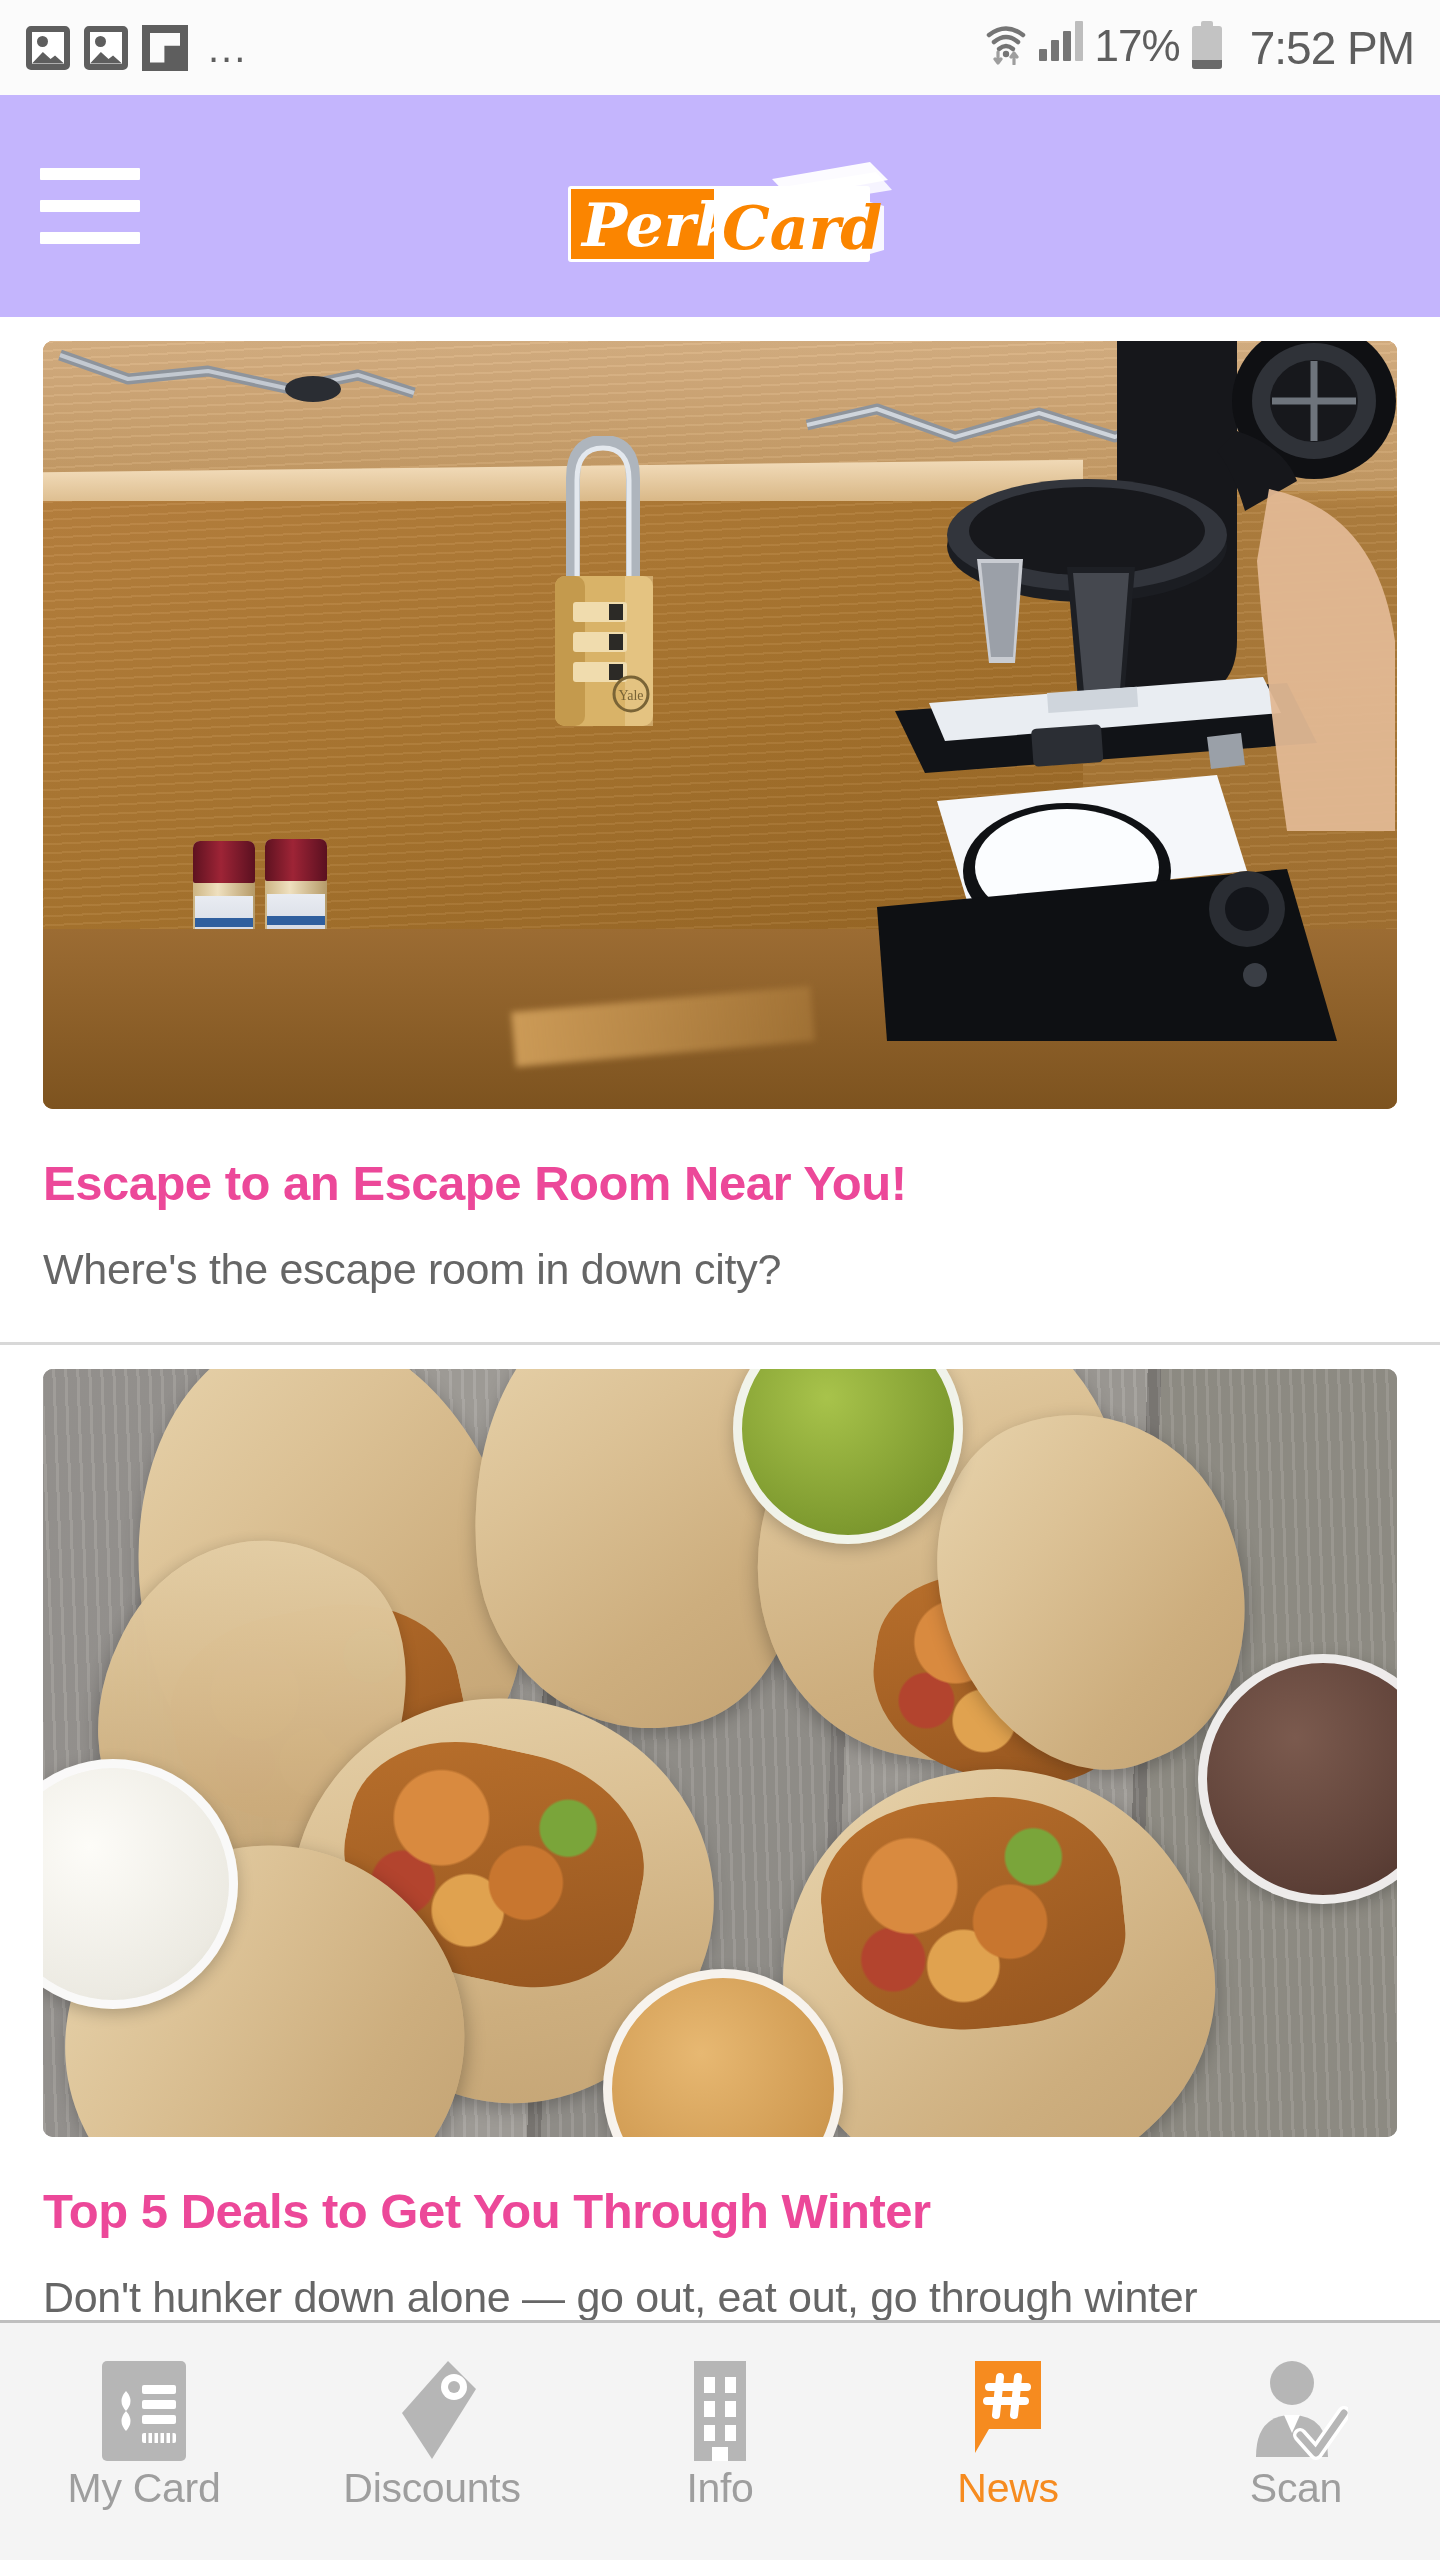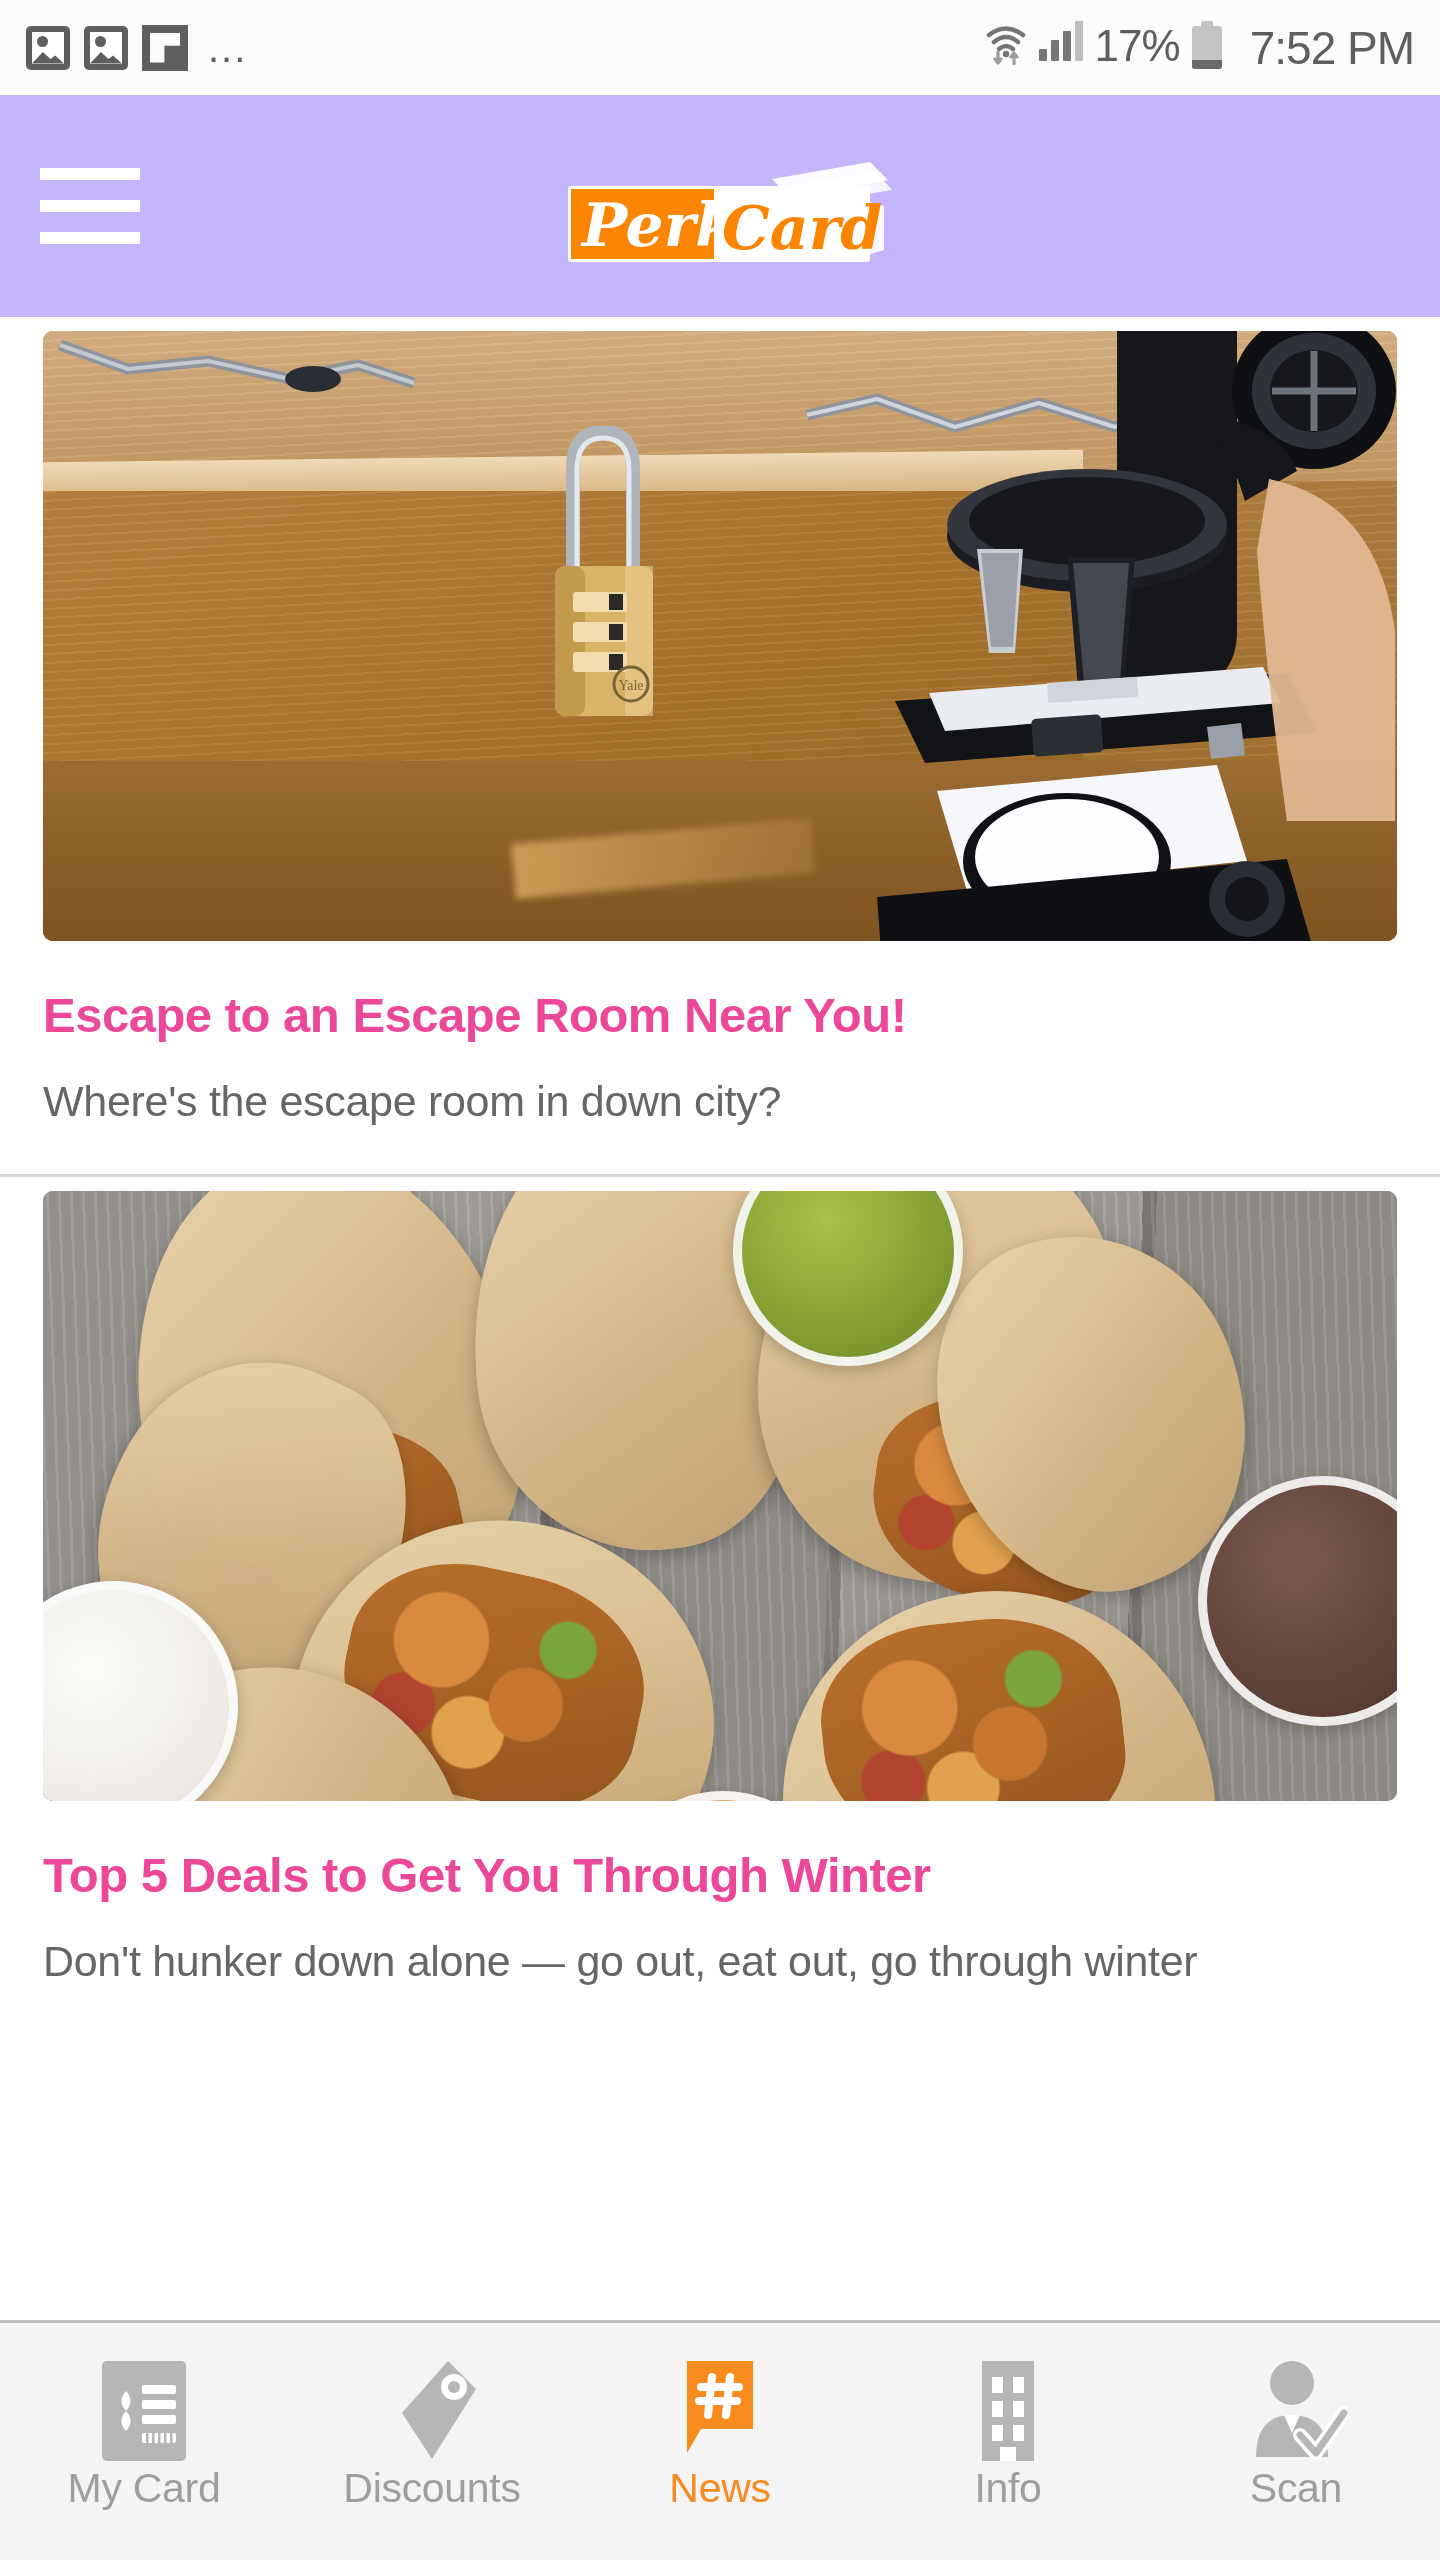--- a/index.html
+++ b/index.html
@@ -89,22 +89,22 @@
     font-style:italic; font-weight:700;
   }
 
   
   #feed {
     position:absolute; top:317px; left:0; width:1440px; height:2003px;
     background:#ffffff; overflow:hidden;
   }
   .article { position:relative; }
   .article-photo {
-    margin:14px 43px 0 43px;
-    height:610px;
+    margin:24px 43px 0 43px;
+    height:768px;
     border-radius:10px;
     overflow:hidden;
     position:relative;
   }
   .article-title {
     margin:46px 43px 0 43px;
     font-size:49px; font-weight:700; color:#ec4899;
     letter-spacing:-0.5px;
   }
   .article-sub {
@@ -467,46 +467,46 @@
     <span class="nav-icon">
       <svg viewBox="0 0 104 108" width="104" height="108">
         <path d="M68 4 L96 32 L52 102 L22 56 Z" fill="#b6b6b6"></path>
         <circle cx="74" cy="30" r="13" fill="#ffffff"></circle>
         <circle cx="74" cy="30" r="6" fill="#b6b6b6"></circle>
       </svg>
     </span>
     <span class="nav-label">Discounts</span>
   </div>
 
-  <div class="nav-item active">
-    <span class="nav-icon">
-      <svg viewBox="0 0 104 108" width="104" height="108">
-        <path d="M19 4 L85 4 L85 72 L33 72 L19 96 Z" fill="#f68b1f"></path>
-        <path d="M44 20 L40 58 M62 20 L58 58 M33 30 L71 30 M31 44 L69 44" stroke="#ffffff" stroke-width="8" stroke-linecap="round"></path>
-      </svg>
-    </span>
-    <span class="nav-label">News</span>
-  </div>
-
   <div class="nav-item">
     <span class="nav-icon">
       <svg viewBox="0 0 104 108" width="104" height="108">
         <rect x="26" y="4" width="52" height="100" fill="#b6b6b6"></rect>
         <rect x="36" y="20" width="11" height="16" fill="#ffffff"></rect>
         <rect x="57" y="20" width="11" height="16" fill="#ffffff"></rect>
         <rect x="36" y="44" width="11" height="16" fill="#ffffff"></rect>
         <rect x="57" y="44" width="11" height="16" fill="#ffffff"></rect>
         <rect x="36" y="68" width="11" height="16" fill="#ffffff"></rect>
         <rect x="57" y="68" width="11" height="16" fill="#ffffff"></rect>
         <rect x="44" y="90" width="16" height="14" fill="#ffffff"></rect>
       </svg>
     </span>
     <span class="nav-label">Info</span>
   </div>
 
+  <div class="nav-item active">
+    <span class="nav-icon">
+      <svg viewBox="0 0 104 108" width="104" height="108">
+        <path d="M19 4 L85 4 L85 72 L33 72 L19 96 Z" fill="#f68b1f"></path>
+        <path d="M44 20 L40 58 M62 20 L58 58 M33 30 L71 30 M31 44 L69 44" stroke="#ffffff" stroke-width="8" stroke-linecap="round"></path>
+      </svg>
+    </span>
+    <span class="nav-label">News</span>
+  </div>
+
   <div class="nav-item">
     <span class="nav-icon">
       <svg viewBox="0 0 104 108" width="104" height="108">
         <circle cx="48" cy="26" r="22" fill="#b6b6b6"></circle>
         <path d="M12 100 Q12 58 48 58 Q84 58 84 100 Z" fill="#b6b6b6"></path>
         <path d="M40 58 L48 76 L56 58" fill="#ffffff"></path>
         <path d="M56 78 L72 96 L100 56" stroke="#ffffff" stroke-width="14" fill="none" stroke-linecap="round" stroke-linejoin="round"></path>
         <path d="M56 78 L72 96 L100 56" stroke="#b6b6b6" stroke-width="7" fill="none" stroke-linecap="round" stroke-linejoin="round"></path>
       </svg>
     </span>

